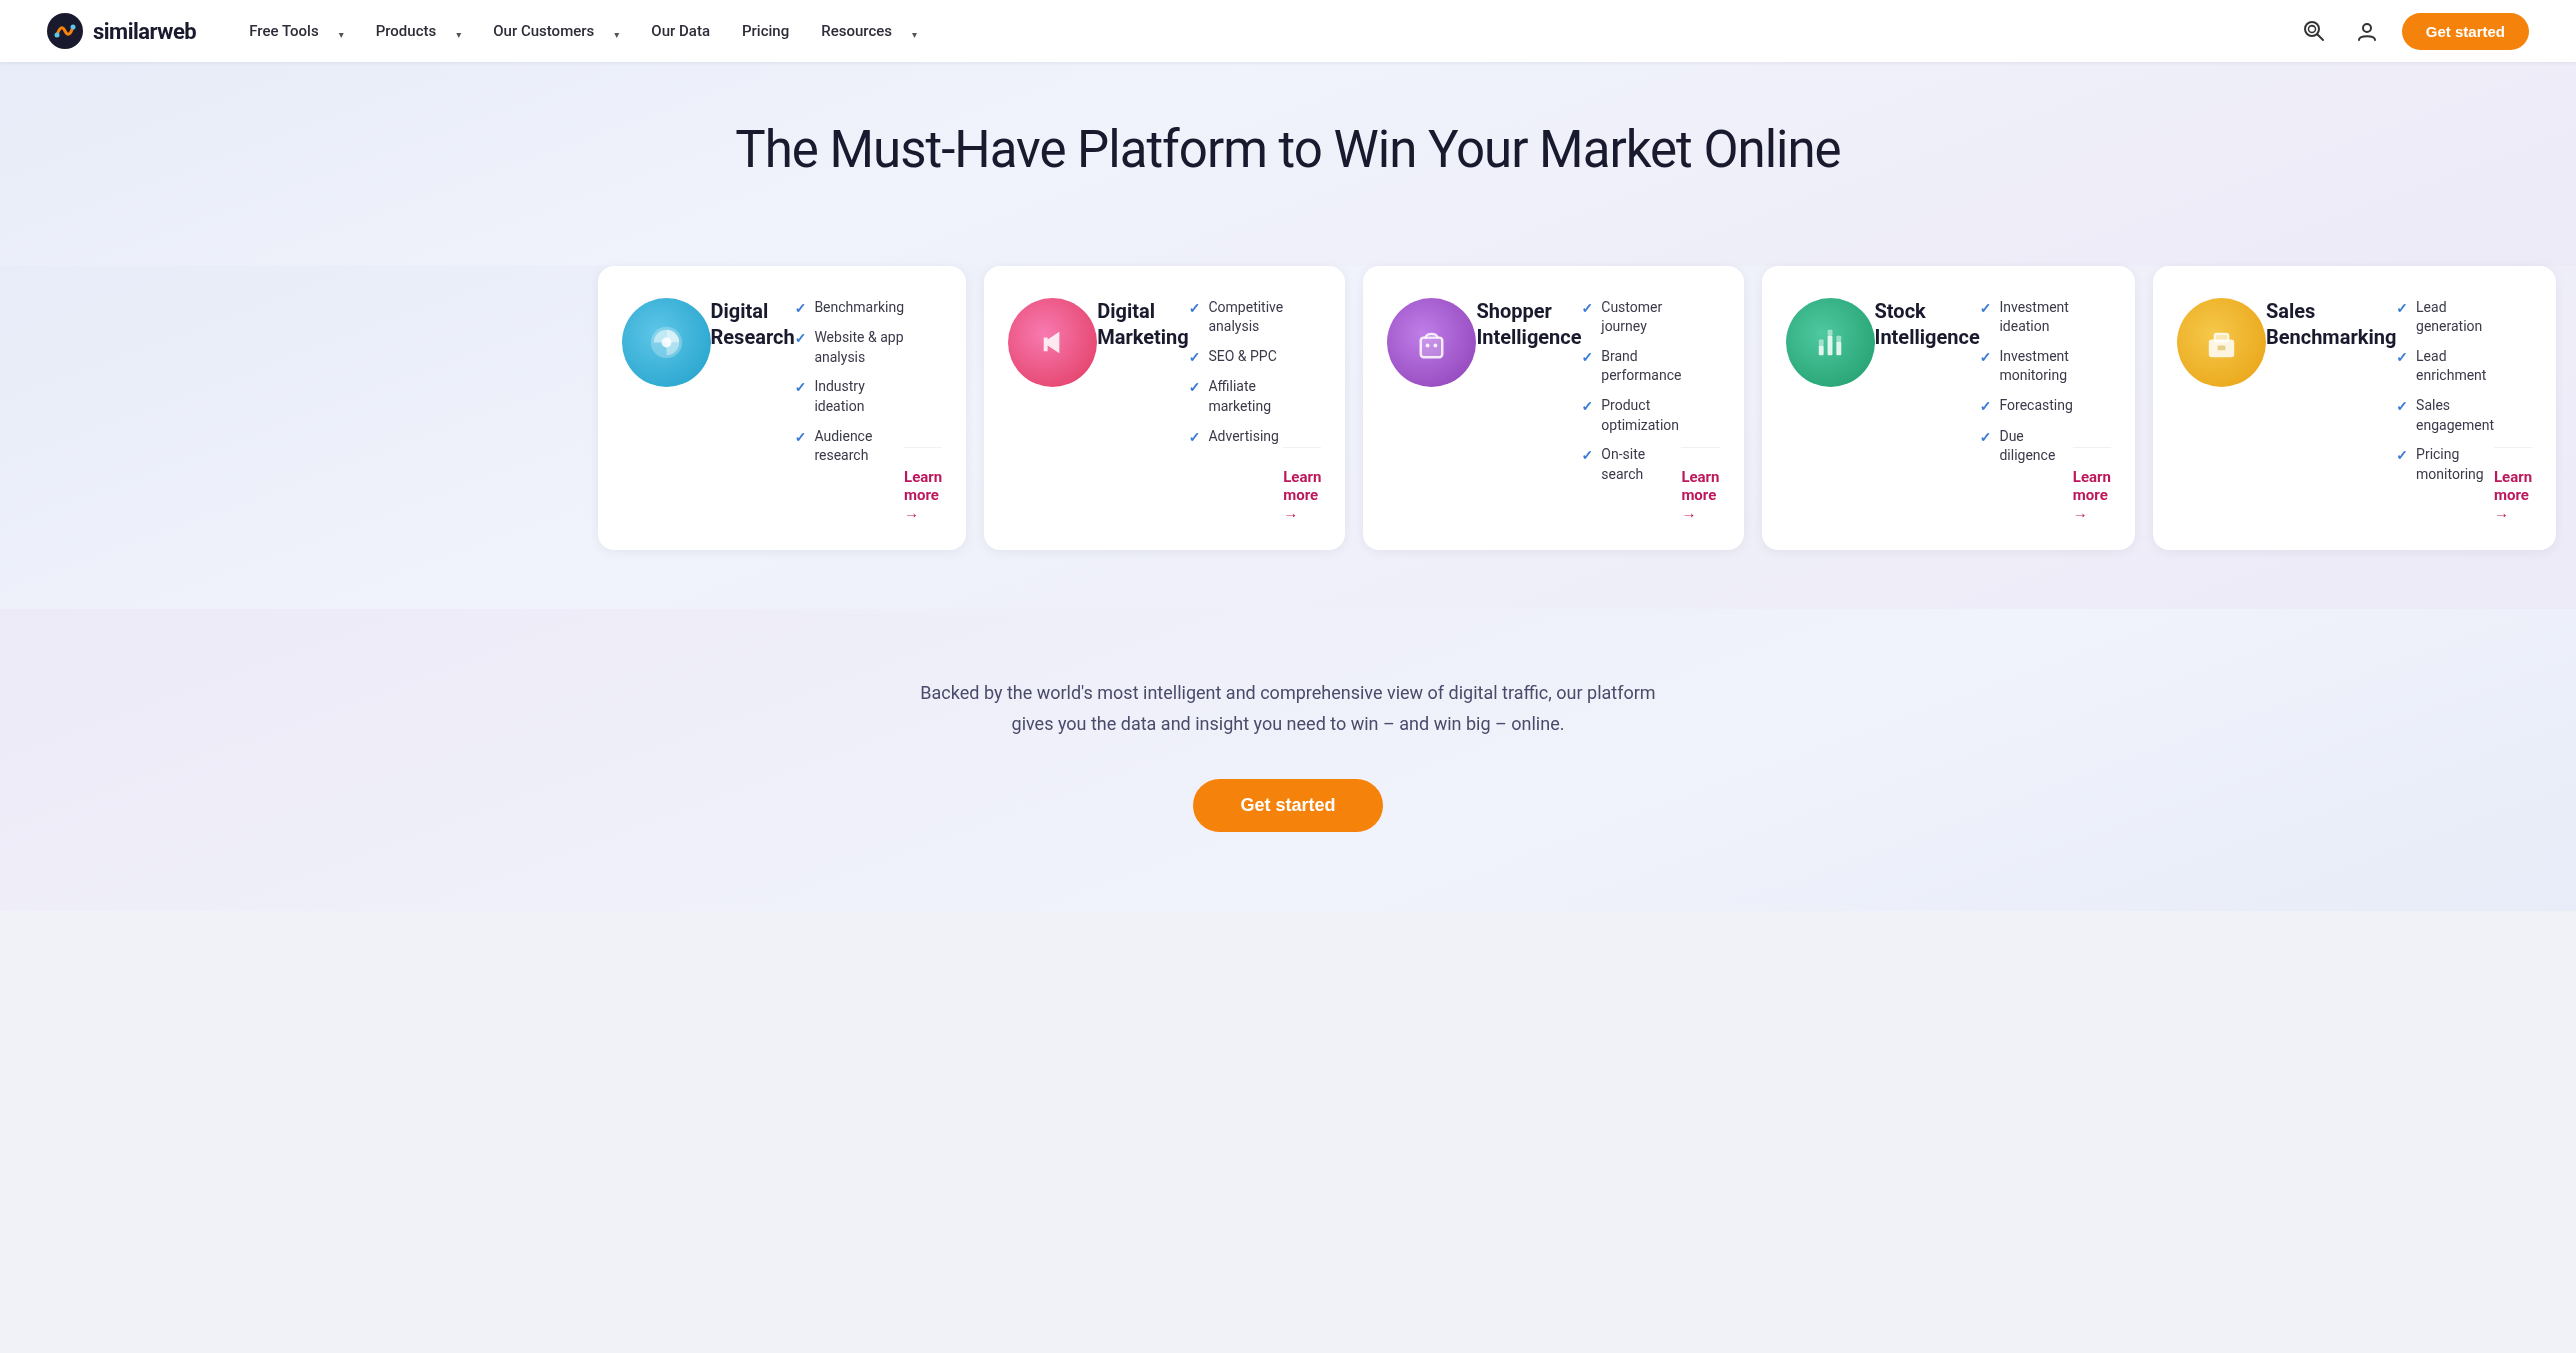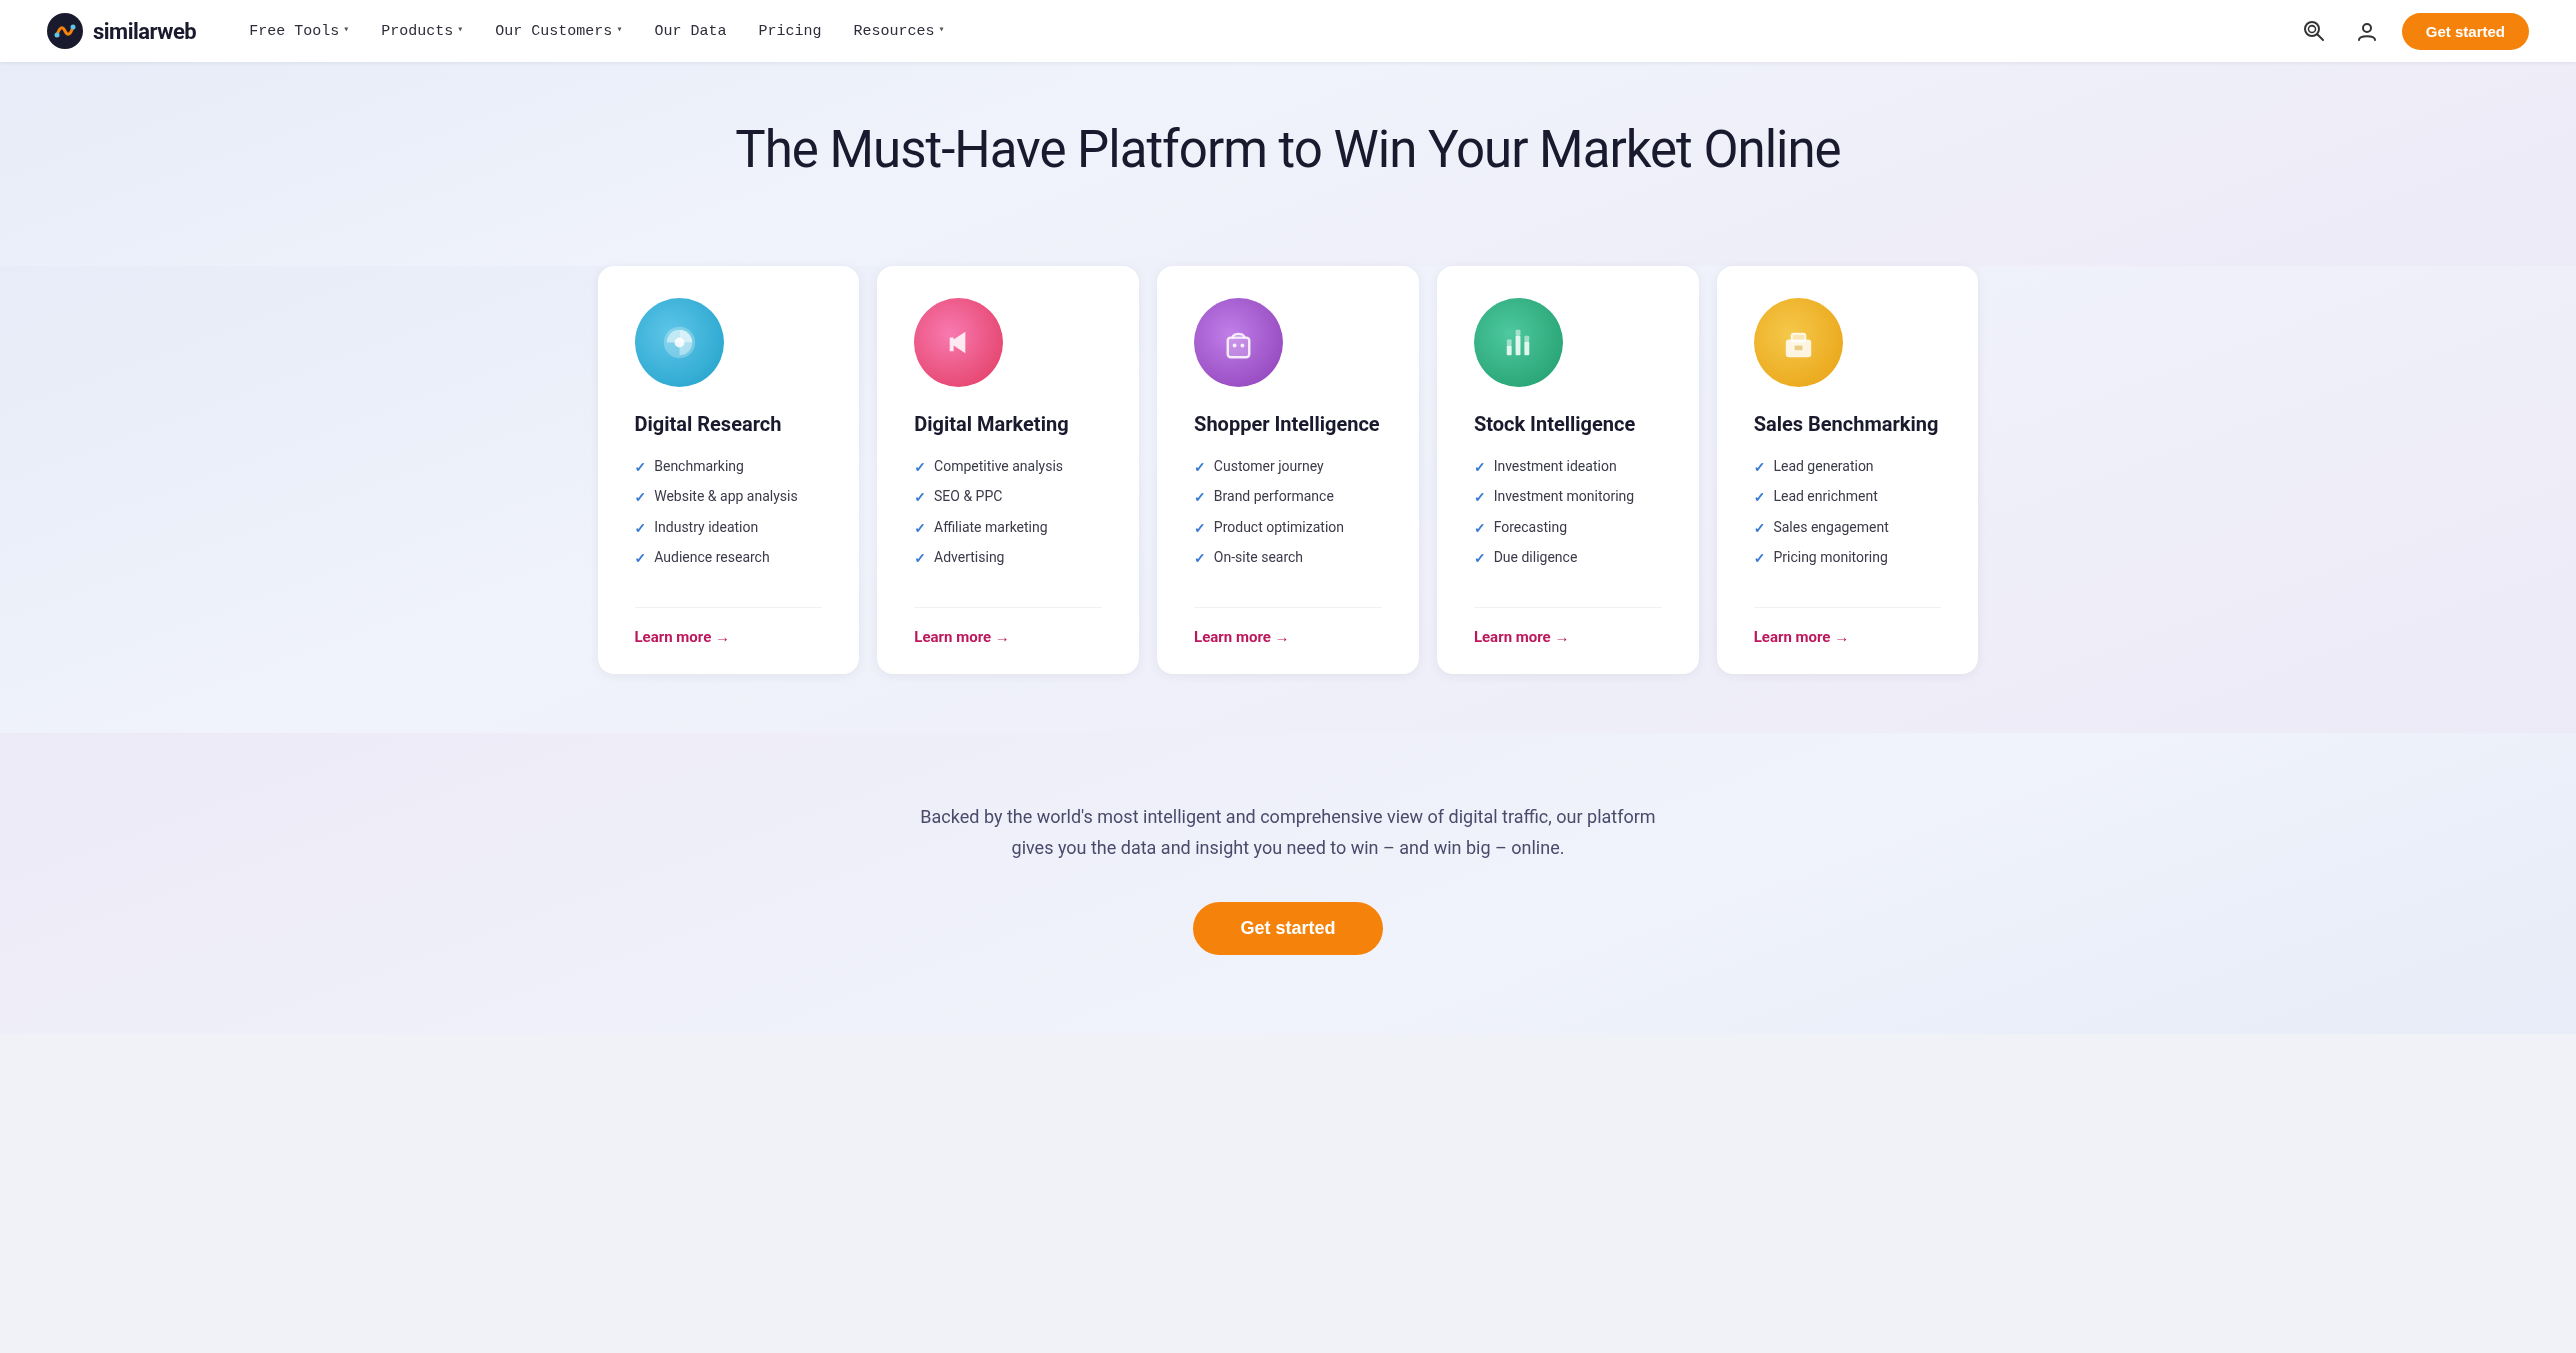--- a/index.html
+++ b/index.html
@@ -34,30 +34,29 @@
       letter-spacing: -0.5px;
     }
     .nav-links {
       display: flex;
       align-items: center;
       gap: 4px;
       flex: 1;
     }
     .nav-link {
       display: flex;
-      align-items: flex-start;
-      gap: 4px;
+      align-items: flex-end;
+      gap: 20px;
       padding: 8px 14px;
       font-size: 15px;
       font-weight: 500;
       color: #2d2d3a;
       cursor: pointer;
       border-radius: 6px;
       white-space: nowrap;
-      font-family: Liberation Mono, monospace;
     }
     .chevron-icon { font-size: 10px; color: #555; }
     .nav-right {
       display: flex;
       align-items: center;
       gap: 16px;
     }
     .icon-btn {
       width: 37px;
       height: 37px;
@@ -104,23 +103,23 @@
     .cards-grid {
       display: grid;
       grid-template-columns: repeat(5, 1fr);
       gap: 18px;
       max-width: 1381px;
       margin: 0 auto;
     }
     .card {
       background: #fff;
       border-radius: 16px;
-      padding: 32px 37px 28px;
-      display: flex;
-      flex-direction: column;
+      padding: 32px 24px 28px;
+      display: flex;
+      flex-direction: row;
       box-shadow: 0 2px 12px rgba(0,0,0,0.06);
     }
     .card-icon {
       width: 89px;
       height: 89px;
       border-radius: 50%;
       margin-bottom: 24px;
       display: flex;
       align-items: center;
       justify-content: center;

